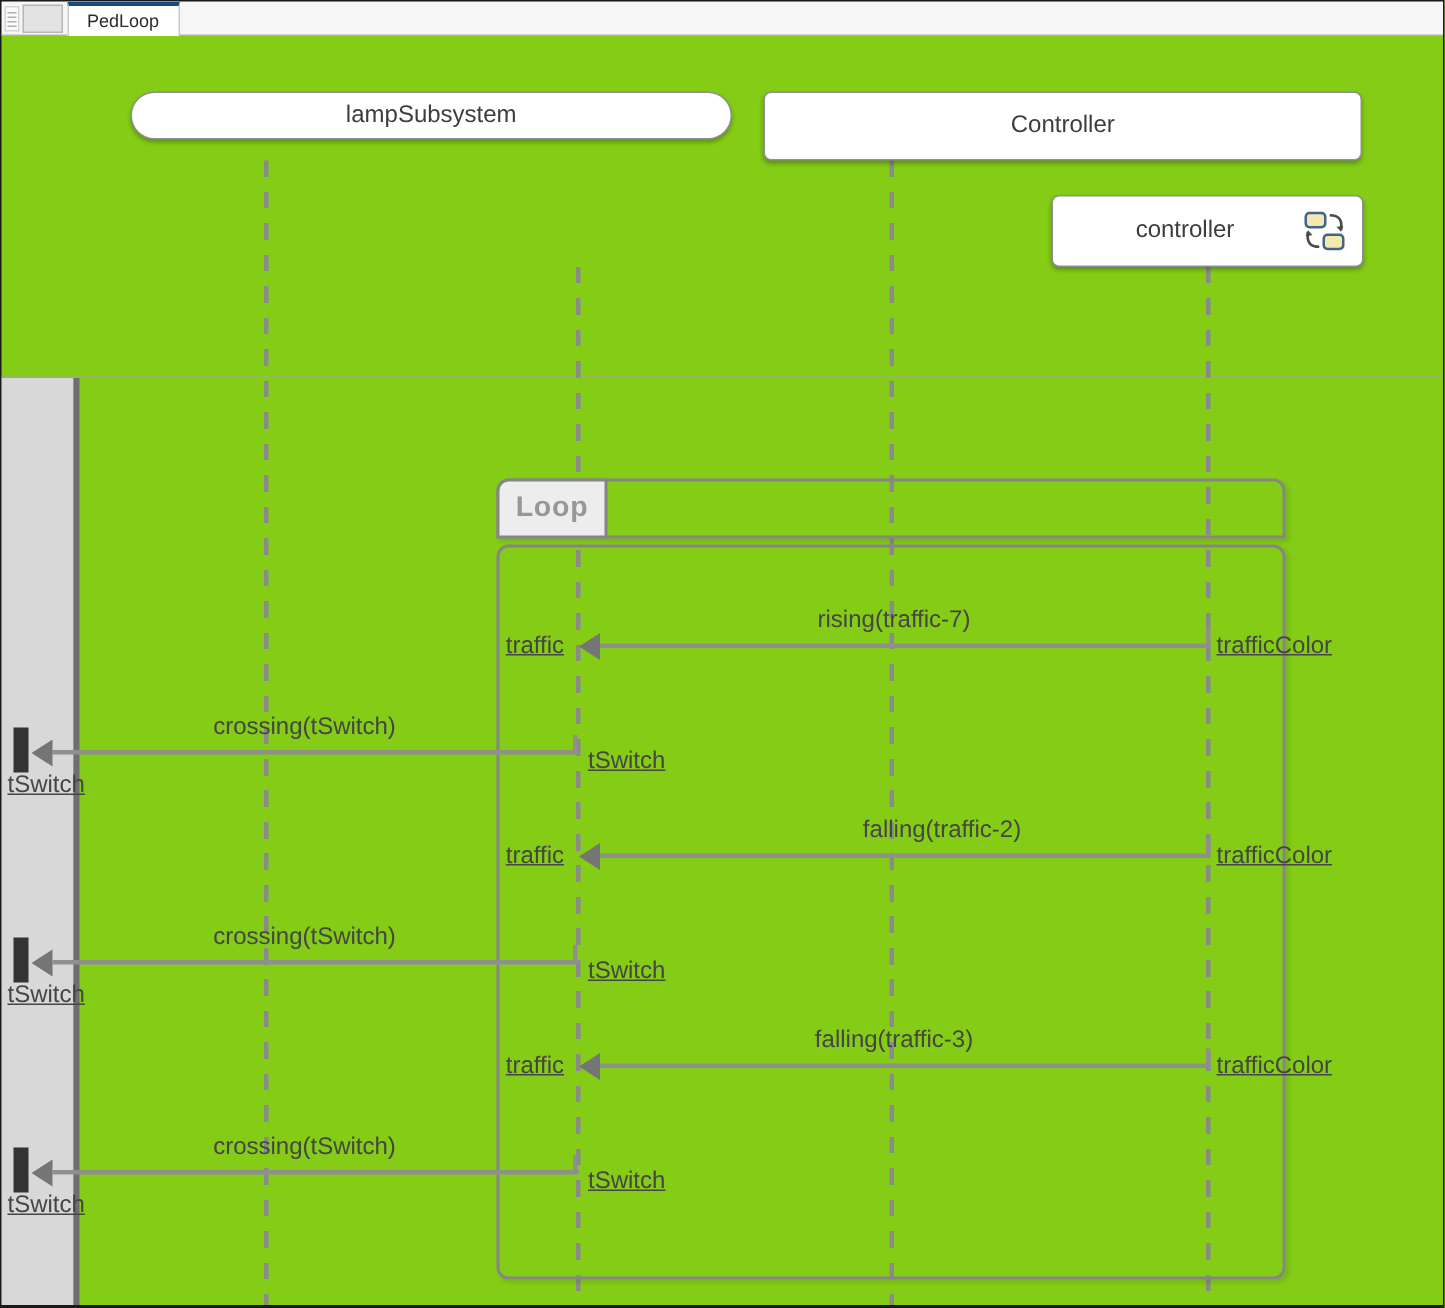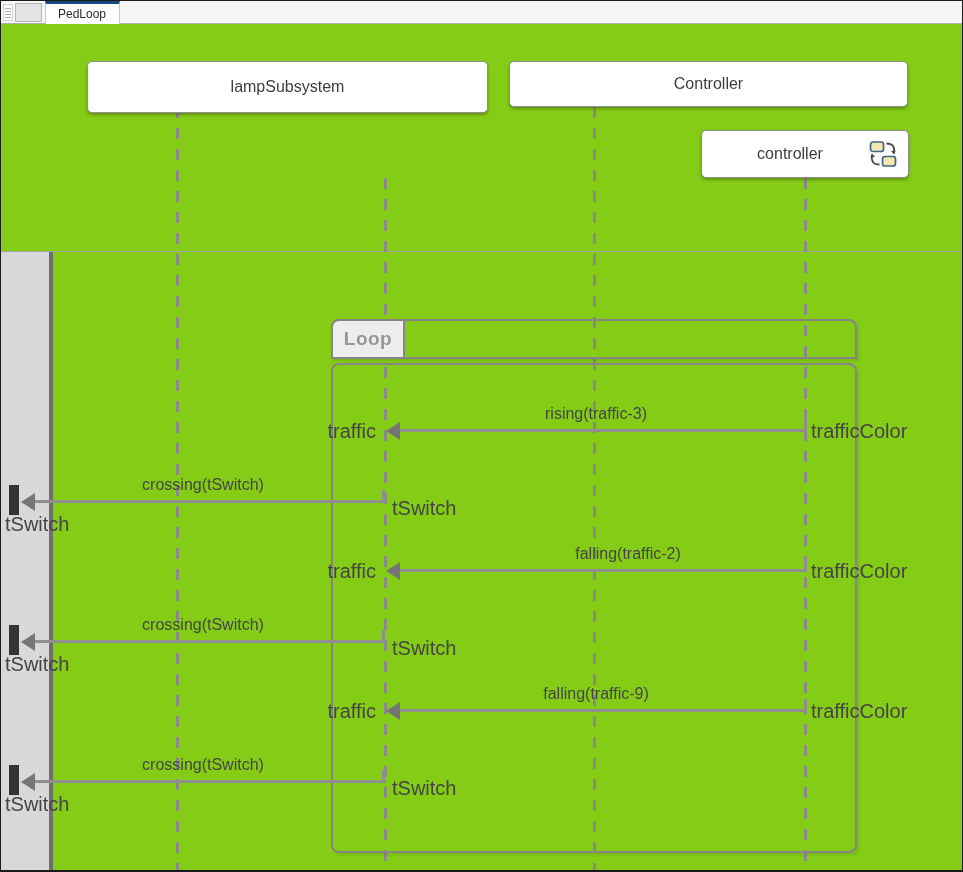--- a/index.html
+++ b/index.html
@@ -49,22 +49,22 @@
     background:#ededed; border:2px solid #868686; border-radius:8px 0 0 0; z-index:5;
     display:flex; align-items:center; justify-content:center;
     font-size:19px; font-weight:bold; color:#979797; letter-spacing:0.5px; }
   
   .mline { position:absolute; height:3px; background:#8f8f8f; z-index:7; }
   .ah { position:absolute; width:0; height:0; border-top:9px solid transparent;
     border-bottom:9px solid transparent; border-right:14px solid #757575; z-index:8; }
   .nub { position:absolute; width:3px; height:12px; background:#8f8f8f; z-index:7; }
   .mlabel { position:absolute; transform:translateX(-50%); font-size:16px; color:#454545;
     white-space:nowrap; z-index:9; }
-  .plabel { position:absolute; font-size:20px; color:#454545; line-height:18px;
-    white-space:nowrap; z-index:9; }
+  .plabel { position:absolute; font-size:16px; color:#454545; line-height:18px;
+    white-space:nowrap; z-index:9;text-decoration:underline; }
   .gateway { position:absolute; left:8px; width:10px; height:30px; background:#333; z-index:8; }
 </style>
 </head>
 <body>
 
 <div id="stage">
 
   <div class="tabbar">
     <div class="grip">
         <i></i>
@@ -80,21 +80,21 @@
 
   <div class="sep"></div>
   <div class="band"></div>
   <div class="band-edge"></div>
 
   <div class="life" style="left:175px; top:106px; height:765px;"></div>
   <div class="life" style="left:592px; top:106px; height:765px;"></div>
   <div class="life" style="left:383px; top:177px; height:694px;"></div>
   <div class="life" style="left:803px; top:177px; height:694px;"></div>
 
-  <div class="head" style="left:86px; top:60px; width:401px; height:52px;">
+  <div class="head" style="left:86px; top:60px; width:401px; height:32px;border-radius:21px;">
     <span class="ttl">lampSubsystem</span>
   </div>
   <div class="head" style="left:508px; top:60px; width:399px; height:46px;">
     <span class="ttl">Controller</span>
   </div>
   <div class="head haschart" style="left:700px; top:129px; width:208px; height:48px;">
     <span class="ttl">controller</span>
     <svg class="chart-ic" viewBox="0 0 28 30">
       <rect x="1.5" y="3" width="13" height="9.5" rx="2.5" fill="#f3e9ae" stroke="#41648a" stroke-width="1.7"></rect>
       <rect x="13.5" y="17.5" width="13" height="9.5" rx="2.5" fill="#f3e9ae" stroke="#41648a" stroke-width="1.7"></rect>
@@ -105,21 +105,21 @@
     </svg>
   </div>
 
   <div class="loop-head"></div>
   <div class="loop-body"></div>
   <div class="loop-tab">
     <span>Loop</span>
   </div>
 
   <div>
-    <div class="mlabel" style="left:595px; top:404px;">rising(traffic-3)</div>
+    <div class="mlabel" style="left:595px; top:404px;">rising(traffic-7)</div>
     <div class="mline" style="left:398px; top:428px; width:408px;"></div>
     <div class="ah" style="left:385px; top:421px;"></div>
     <div class="nub" style="left:803px; top:418px;"></div>
     <div class="plabel" style="left:810px; top:421px;">trafficColor</div>
     <div class="plabel" style="right:586px; top:421px;">traffic</div>
   </div>
 
   <div>
     <div class="mlabel" style="left:202px; top:475px;">crossing(tSwitch)</div>
     <div class="mline" style="left:34px; top:499px; width:351px;"></div>
@@ -143,21 +143,21 @@
     <div class="mlabel" style="left:202px; top:615px;">crossing(tSwitch)</div>
     <div class="mline" style="left:34px; top:639px; width:351px;"></div>
     <div class="ah" style="left:20px; top:632px;"></div>
     <div class="nub" style="left:381px; top:629px;"></div>
     <div class="plabel" style="left:391px; top:638px;">tSwitch</div>
     <div class="gateway" style="top:624px;"></div>
     <div class="plabel" style="left:4px; top:654px;">tSwitch</div>
   </div>
 
   <div>
-    <div class="mlabel" style="left:595px; top:684px;">falling(traffic-9)</div>
+    <div class="mlabel" style="left:595px; top:684px;">falling(traffic-3)</div>
     <div class="mline" style="left:398px; top:708px; width:408px;"></div>
     <div class="ah" style="left:385px; top:701px;"></div>
     <div class="nub" style="left:803px; top:698px;"></div>
     <div class="plabel" style="left:810px; top:701px;">trafficColor</div>
     <div class="plabel" style="right:586px; top:701px;">traffic</div>
   </div>
 
   <div>
     <div class="mlabel" style="left:202px; top:755px;">crossing(tSwitch)</div>
     <div class="mline" style="left:34px; top:779px; width:351px;"></div>

